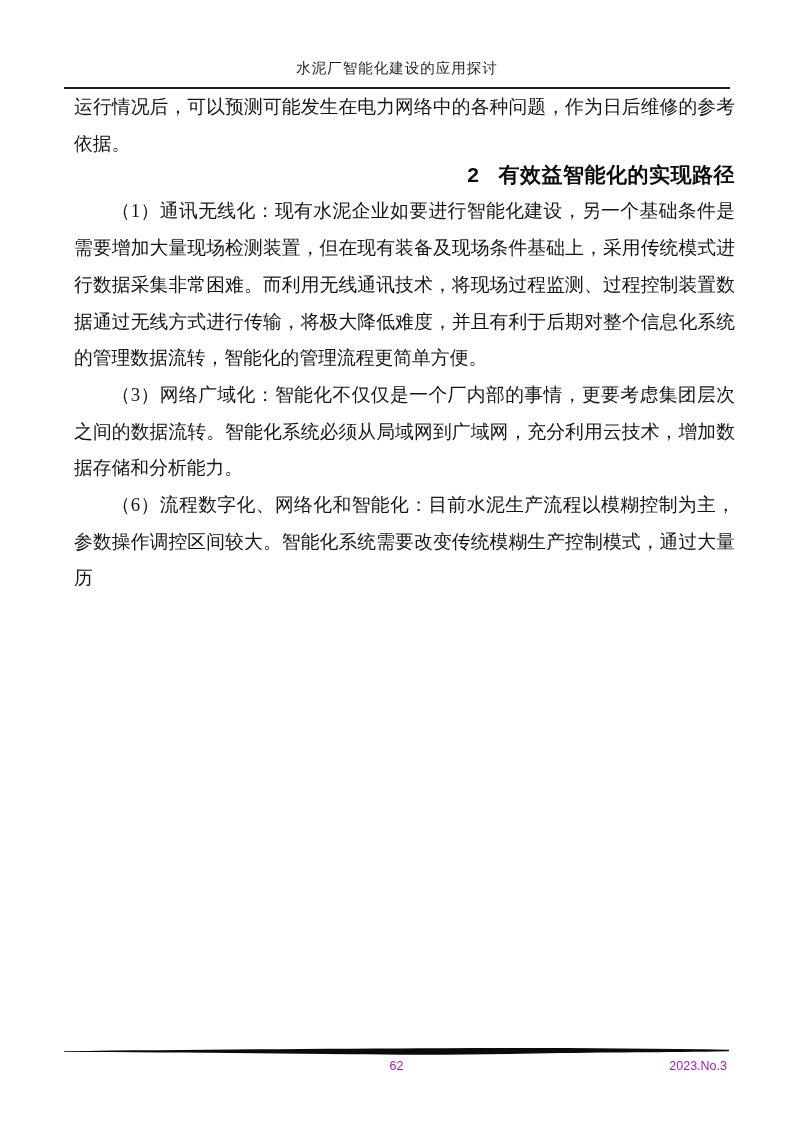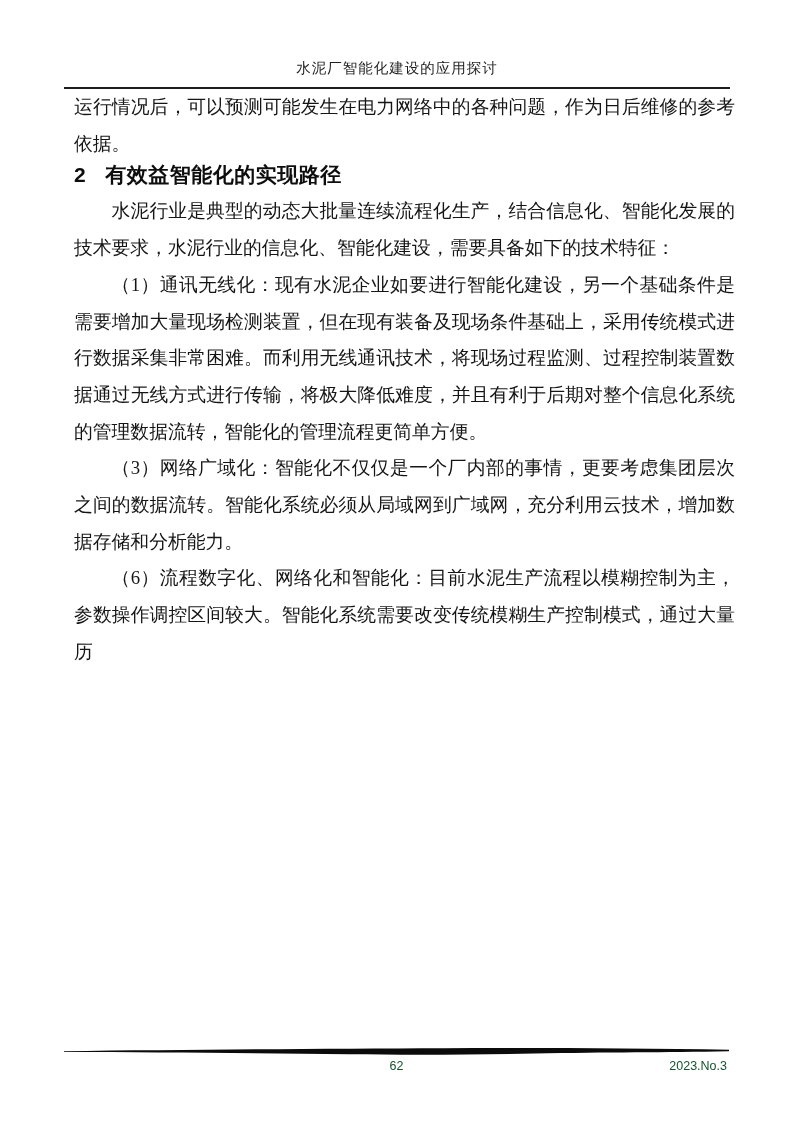--- a/index.html
+++ b/index.html
@@ -22,47 +22,46 @@
     position:absolute;top:89px;left:74px;width:661px;height:953px;
     overflow:hidden;font-size:18.8px;line-height:36.7px;
     text-align:justify;text-justify:inter-character;color:#151515;
   }
   .body-col p{margin:0;}
   .body-col p.indent{text-indent:2em;}
   .section-heading{
     font-family:"Liberation Sans","DejaVu Sans",sans-serif;
     font-weight:bold;font-size:21px;line-height:32px;
     margin:-3px 0 2px 0;color:#0d0d0d;letter-spacing:0.5px;
-    text-align:left;
+    text-align:right;
   }
   .section-heading .h-num{margin-right:19px;}
   
   .page-footer{position:absolute;top:1046px;left:64px;width:665px;}
   .footer-rule{display:block;width:665px;height:12px;}
   .footer-row{
     position:relative;height:18px;margin-top:0;
     font-family:"Liberation Sans","DejaVu Sans",sans-serif;
-    font-size:12.5px;color:#14532d;
+    font-size:12.5px;color:#a21caf;
   }
   .page-number{position:absolute;left:0;right:0;text-align:center;top:1px;}
   .issue{position:absolute;right:2px;top:1px;text-align:right;}
 </style>
 </head>
 <body>
 
 <div class="page">
 
   <header class="page-header">
     <div class="running-title">水泥厂智能化建设的应用探讨</div>
   </header>
 
   <main class="body-col" id="body-blocks">
       <p>运行情况后，可以预测可能发生在电力网络中的各种问题，作为日后维修的参考依据。</p>
       <h2 class="section-heading"><span class="h-num">2</span><span>有效益智能化的实现路径</span></h2>
-      <p class="indent">水泥行业是典型的动态大批量连续流程化生产，结合信息化、智能化发展的技术要求，水泥行业的信息化、智能化建设，需要具备如下的技术特征：</p>
       <p class="indent">（1）通讯无线化：现有水泥企业如要进行智能化建设，另一个基础条件是需要增加大量现场检测装置，但在现有装备及现场条件基础上，采用传统模式进行数据采集非常困难。而利用无线通讯技术，将现场过程监测、过程控制装置数据通过无线方式进行传输，将极大降低难度，并且有利于后期对整个信息化系统的管理数据流转，智能化的管理流程更简单方便。</p>
       <p class="indent">（3）网络广域化：智能化不仅仅是一个厂内部的事情，更要考虑集团层次之间的数据流转。智能化系统必须从局域网到广域网，充分利用云技术，增加数据存储和分析能力。</p>
       <p class="indent">（6）流程数字化、网络化和智能化：目前水泥生产流程以模糊控制为主，参数操作调控区间较大。智能化系统需要改变传统模糊生产控制模式，通过大量历</p>
     </main>
 
   <footer class="page-footer">
     <svg class="footer-rule" viewBox="0 0 665 12" preserveAspectRatio="none" aria-hidden="true">
       <path fill="#0b0b0b" d="
         M0,5.2
         C 120,3.8 260,2.6 380,2.2

